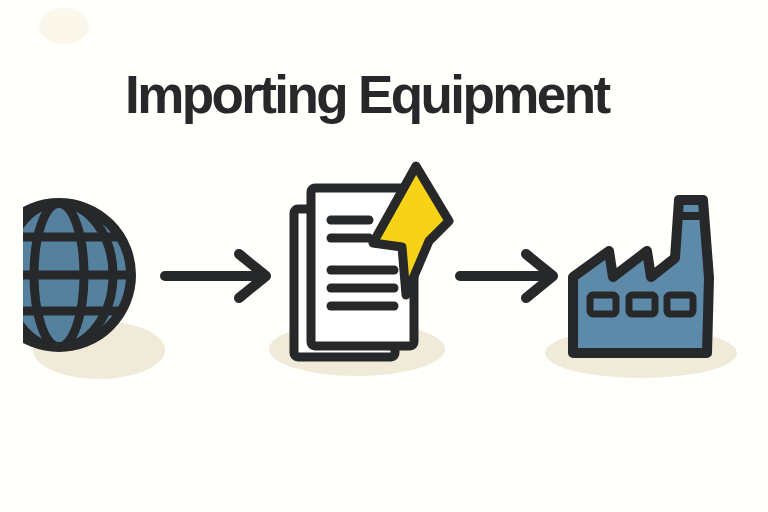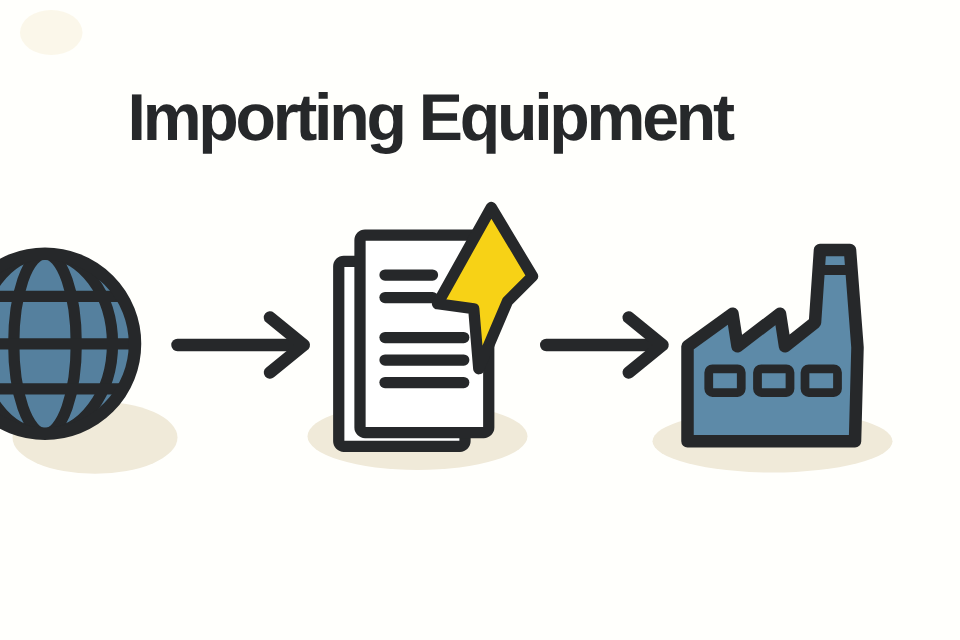--- a/index.html
+++ b/index.html
@@ -1,21 +1,21 @@
 <!DOCTYPE html>
 <html style="--background: #fffffc; --ink: #26282a; --globe-blue: #55809e; --factory-blue: #5d8aa8; --bolt-yellow: #f7d216; --paper-white: #ffffff; --shadow-cream: #f0ead9; --smudge-cream: #f8f1da;"><head>
 <meta charset="utf-8">
 <style>
   html, body { margin: 0; padding: 0; }
   body {
     width: 768px; height: 512px; overflow: hidden;
     background: var(--background, #fffffc);
     font-family: "Liberation Sans", sans-serif;
   }
-  .stage { position: relative; width: 657px; height: 512px; }
+  .stage { position: relative; width: 657px; height: 512px; margin-left: 23px; }
 
   .corner-smudge {
     position: absolute; left: 16px; top: 8px;
     width: 50px; height: 36px; border-radius: 50%;
     background: var(--smudge-cream, #f8f1da); opacity: .55;
   }
 
   .title {
     position: absolute; left: 102px; top: 66px; margin: 0;
     font-size: 53px; font-weight: 700; letter-spacing: -2.6px;

